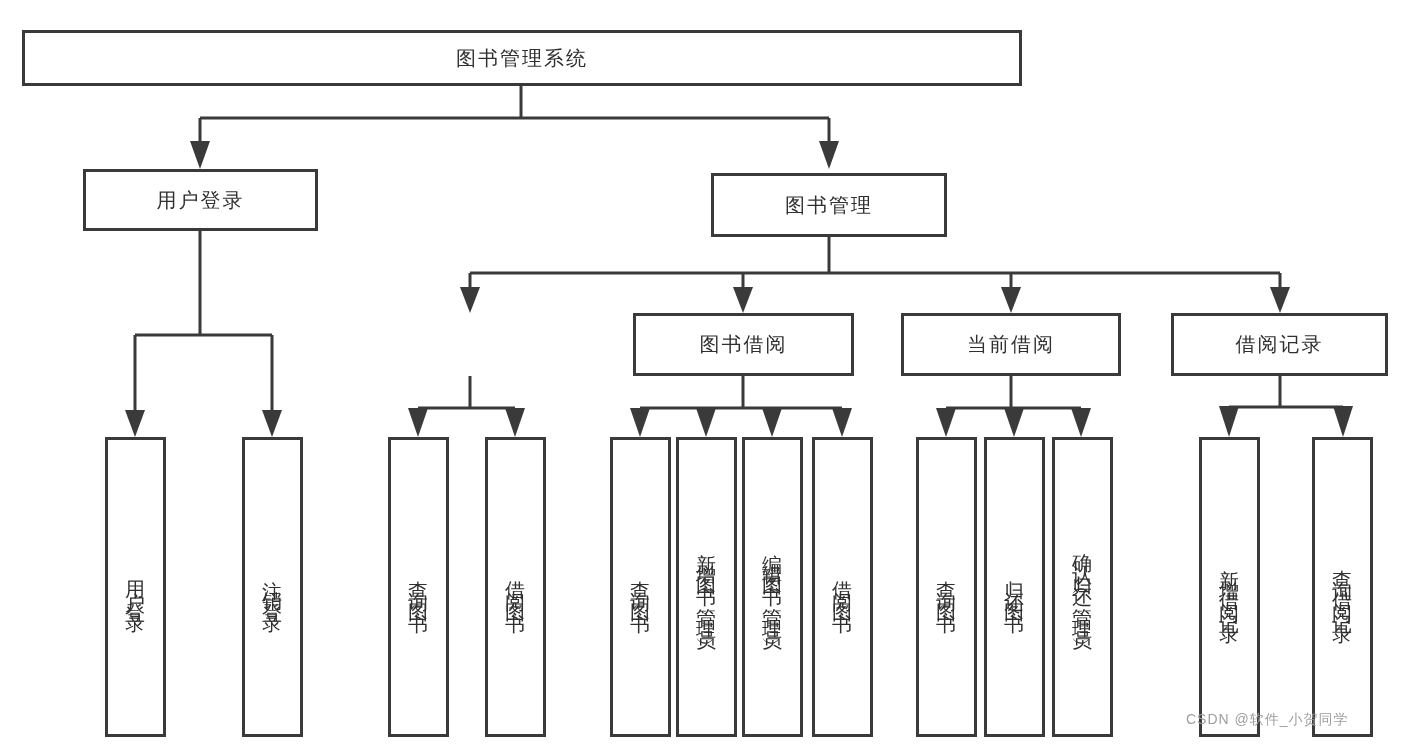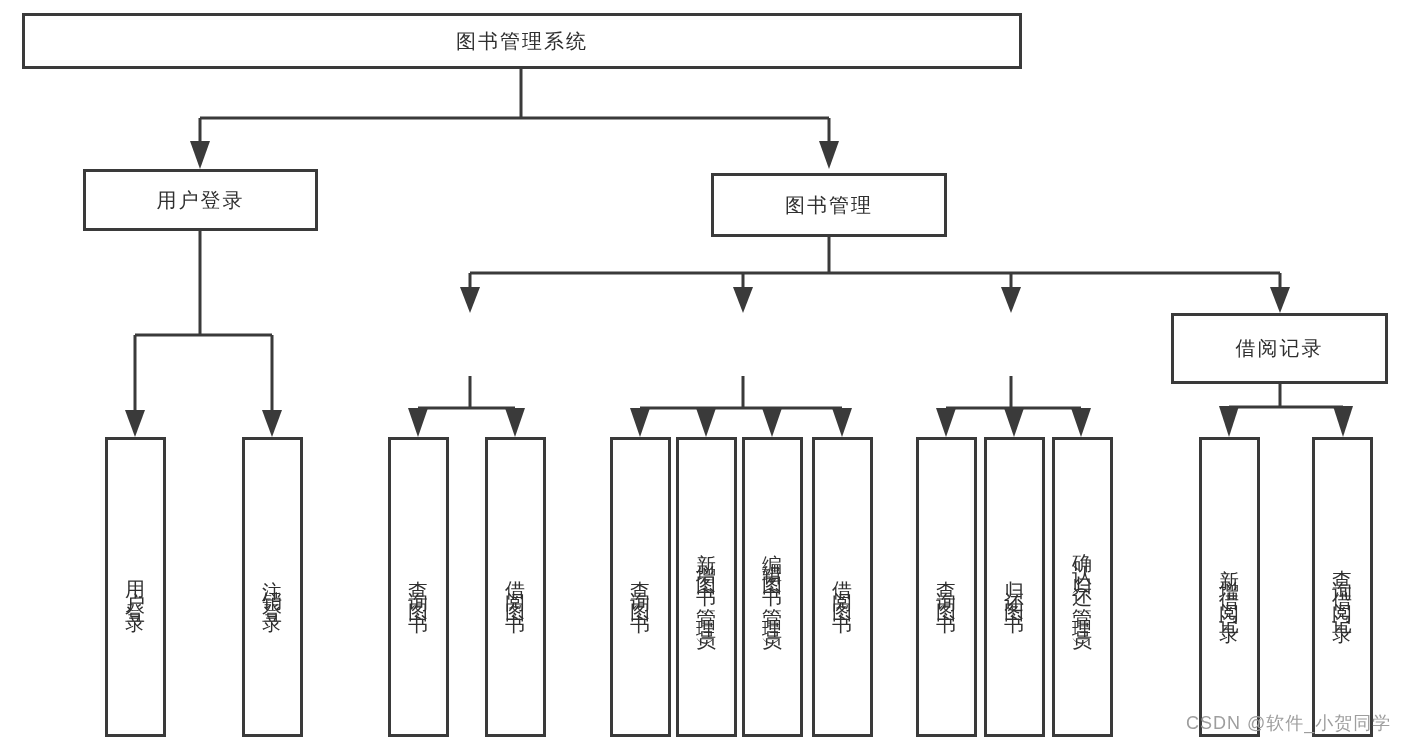--- a/index.html
+++ b/index.html
@@ -39,21 +39,21 @@
   .leaf .v-label{
     writing-mode:vertical-rl;
     text-orientation:mixed;
     letter-spacing:11px;
     line-height:1;
     white-space:nowrap;
   }
   .watermark{
     position:absolute;
     left:1186px;top:711px;
-    font-size:18px;
+    font-size:14px;
     letter-spacing:1px;
     color:var(--watermark);
     z-index:5;
     white-space:nowrap;
   }
 </style>
 </head>
 <body>
 
 <div class="stage">
@@ -87,32 +87,38 @@
     <path d="M1011,376 V408 M946,408 H1081"></path>
     <polygon points="936,408 956,408 946,437"></polygon>
     <polygon points="1004,408 1024,408 1014,437"></polygon>
     <polygon points="1071,408 1091,408 1081,437"></polygon>
 
     <path d="M1280,376 V407 M1229,407 H1343"></path>
     <polygon points="1219,406 1239,406 1229,437"></polygon>
     <polygon points="1333,406 1353,406 1343,437"></polygon>
   </svg>
 
-  <div class="node" style="left:22px;top:13px;width:1000px;height:56px">
+  <div class="node" style="left:22px;top:30px;width:1000px;height:56px">
     <span>图书管理系统</span>
   </div>
 
   <div class="node" style="left:83px;top:169px;width:235px;height:62px">
     <span>用户登录</span>
   </div>
   <div class="node" style="left:711px;top:173px;width:236px;height:64px">
     <span>图书管理</span>
   </div>
 
-  <div class="node" style="left:1171px;top:313px;width:217px;height:71px">
+  <div class="node" style="left:633px;top:313px;width:221px;height:63px">
+    <span>图书借阅</span>
+  </div>
+  <div class="node" style="left:901px;top:313px;width:220px;height:63px">
+    <span>当前借阅</span>
+  </div>
+  <div class="node" style="left:1171px;top:313px;width:217px;height:63px">
     <span>借阅记录</span>
   </div>
 
   <div class="node leaf" style="left:105px">
     <span class="v-label">用户登录</span>
   </div>
   <div class="node leaf" style="left:242px">
     <span class="v-label">注销登录</span>
   </div>
   <div class="node leaf" style="left:388px">

